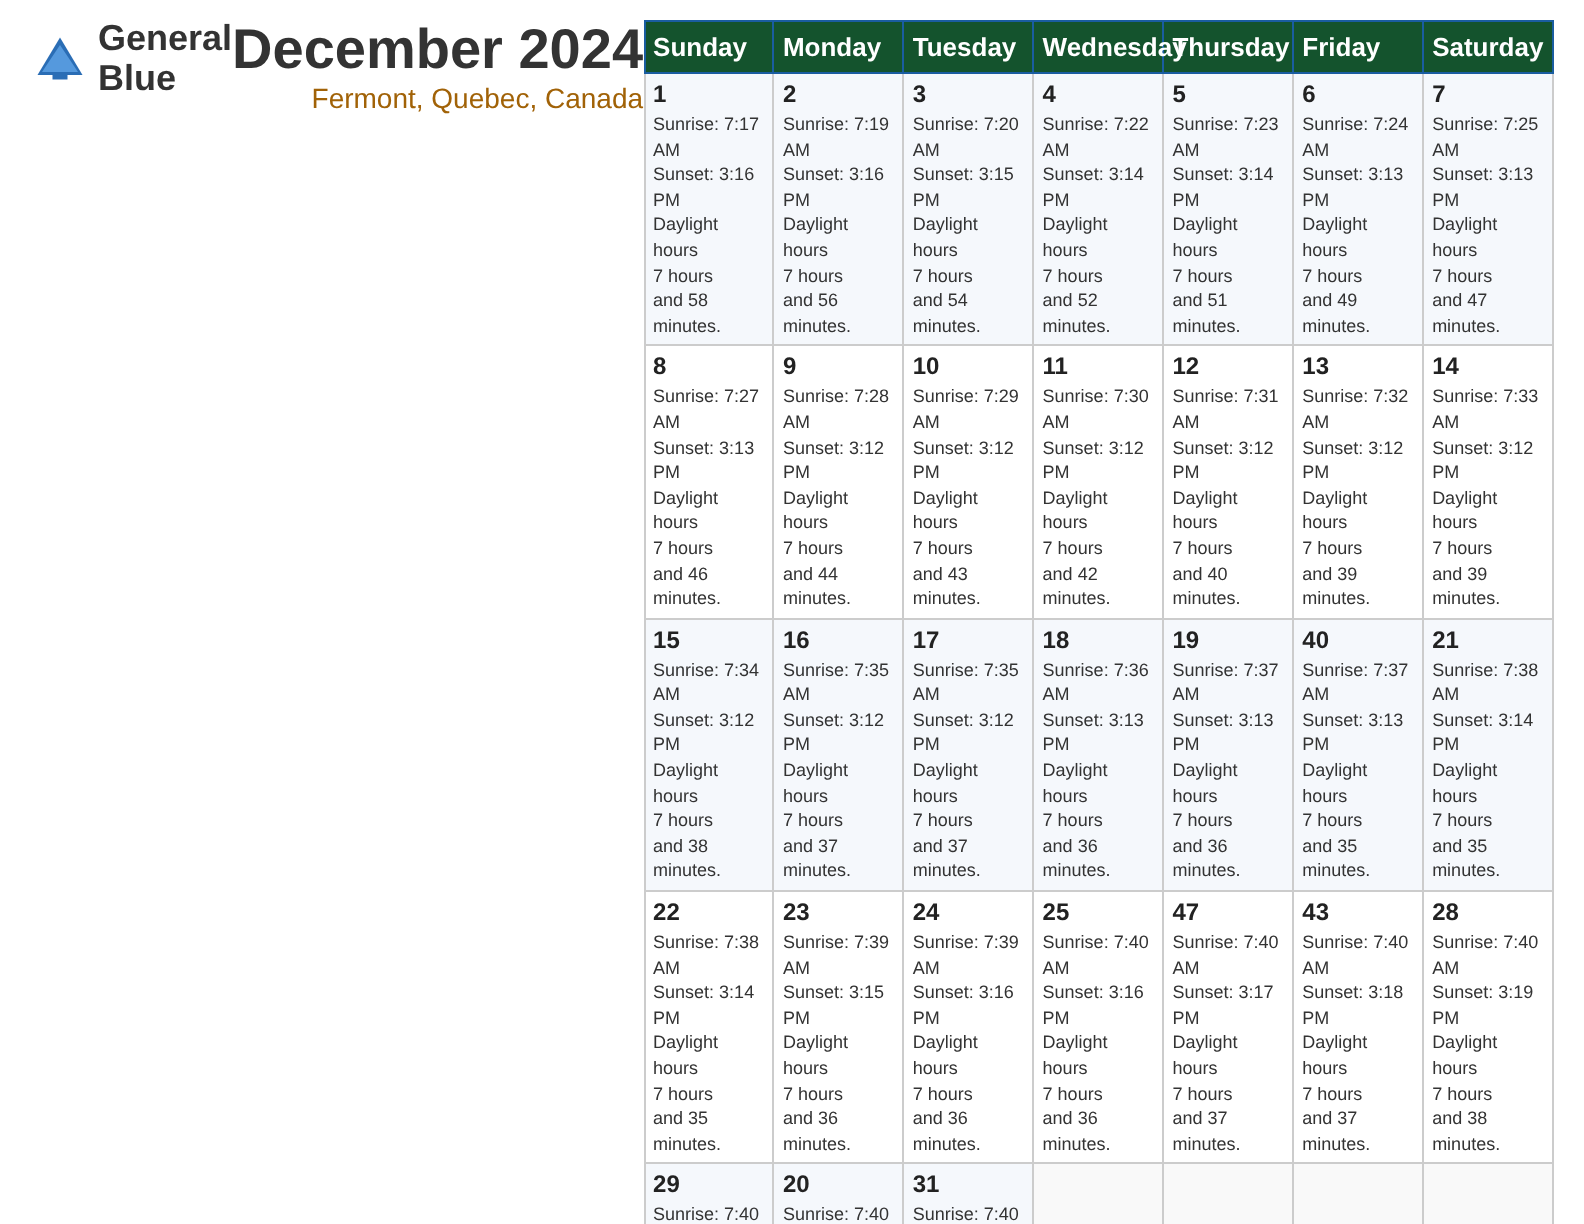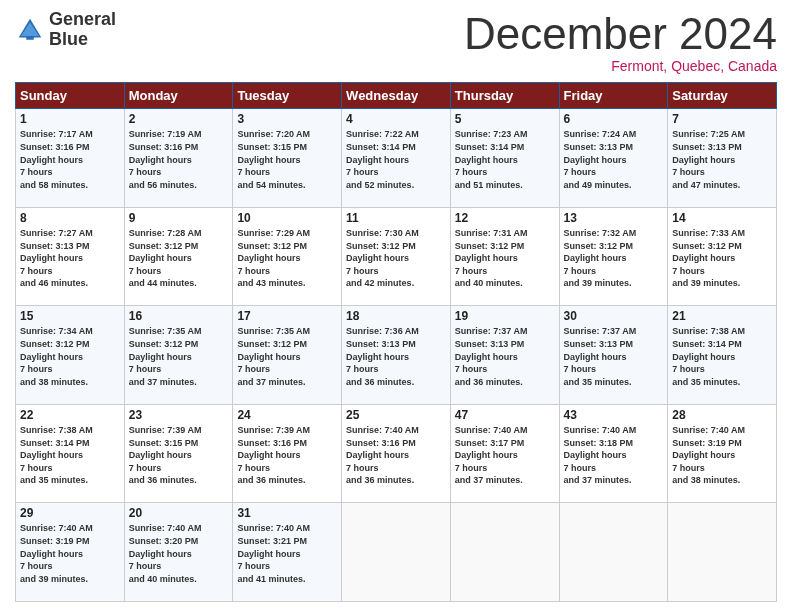--- a/index.html
+++ b/index.html
@@ -8,21 +8,21 @@
       background: #fff;
       width: 792px;
       height: 612px;
       overflow: hidden;
     }
     .page {
       width: 792px;
       height: 612px;
       padding: 10px 15px;
       display: flex;
-      flex-direction: column;
+      flex-direction: row;
     }
     .header {
       display: flex;
       justify-content: space-between;
       align-items: flex-start;
       margin-bottom: 8px;
     }
     .logo {
       display: flex;
       align-items: center;
@@ -36,38 +36,38 @@
     }
     .logo-text span { display: block; }
     .logo-icon {
       width: 30px;
       height: 30px;
     }
     .title-block {
       text-align: right;
     }
     .month-title {
-      font-size: 44px;
-      font-weight: normal;
+      font-size: 28px;
+      font-weight: bold;
       color: #333;
       line-height: 1.1;
     }
     .location {
       font-size: 14px;
-      color: #be185d;
+      color: #a16207;
     }
     .calendar {
       flex: 1;
       border: 1px solid #ccc;
       border-collapse: collapse;
       width: 100%;
       table-layout: fixed;
     }
     .calendar th {
-      background: #7f1d1d;
+      background: #14532d;
       color: #fff;
       font-size: 13px;
       font-weight: bold;
       padding: 5px 4px;
       text-align: left;
       border: 1px solid #1a5da0;
     }
     .calendar td {
       vertical-align: top;
       border: 1px solid #ccc;
@@ -87,21 +87,20 @@
       font-size: 12px;
       font-weight: bold;
       color: #222;
       display: block;
       margin-bottom: 2px;
     }
     .day-info {
       font-size: 9px;
       color: #333;
       line-height: 1.4;
-      font-weight: bold;
     }
     .empty-cell {
       background: #f9f9f9 !important;
     }
   </style>
 </head>
 <body>
 
 <div class="page">
   <div class="header">
@@ -210,21 +209,21 @@
           </td>
           <td>
             <span class="day-num">18</span>
 <div class="day-info">Sunrise: 7:36 AM<br>Sunset: 3:13 PM<br>Daylight hours<br>7 hours<br>and 36 minutes.</div>
           </td>
           <td>
             <span class="day-num">19</span>
 <div class="day-info">Sunrise: 7:37 AM<br>Sunset: 3:13 PM<br>Daylight hours<br>7 hours<br>and 36 minutes.</div>
           </td>
           <td>
-            <span class="day-num">30</span>
+            <span class="day-num">40</span>
 <div class="day-info">Sunrise: 7:37 AM<br>Sunset: 3:13 PM<br>Daylight hours<br>7 hours<br>and 35 minutes.</div>
           </td>
           <td>
             <span class="day-num">21</span>
 <div class="day-info">Sunrise: 7:38 AM<br>Sunset: 3:14 PM<br>Daylight hours<br>7 hours<br>and 35 minutes.</div>
           </td>
         </tr>
         <tr>
           <td>
             <span class="day-num">22</span>

